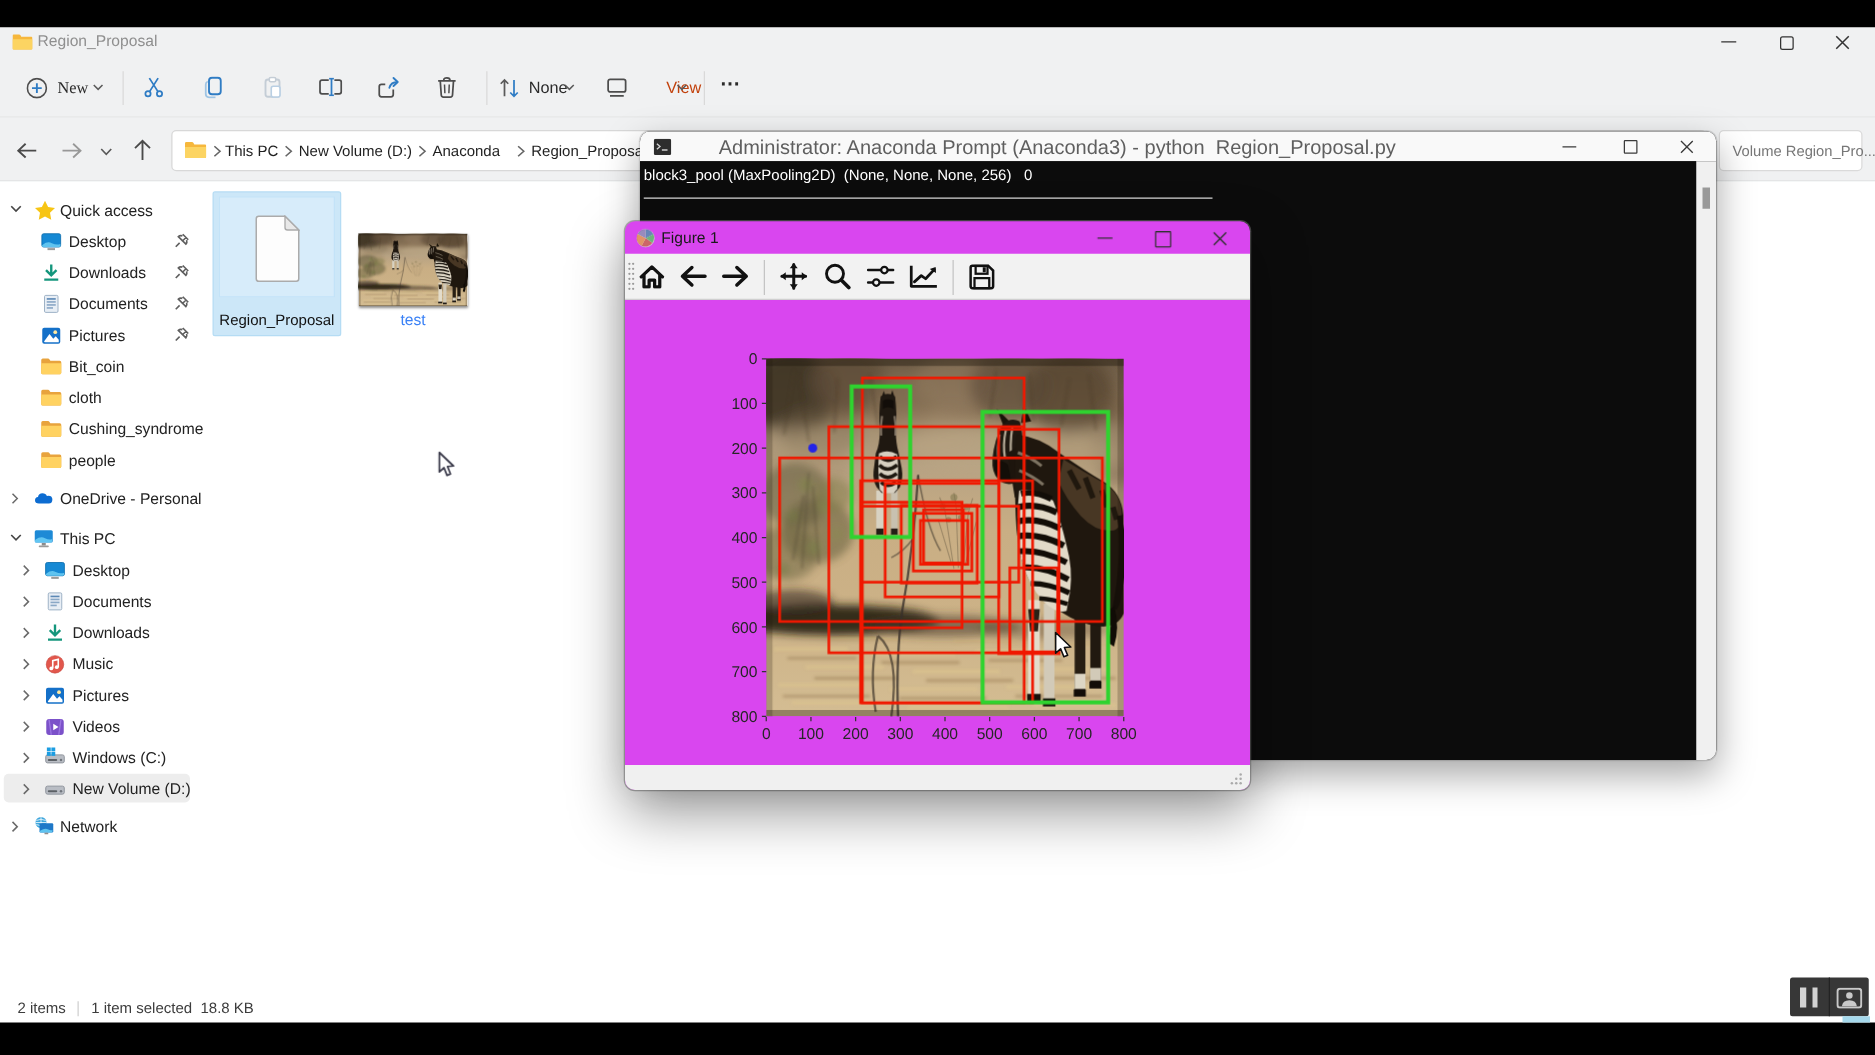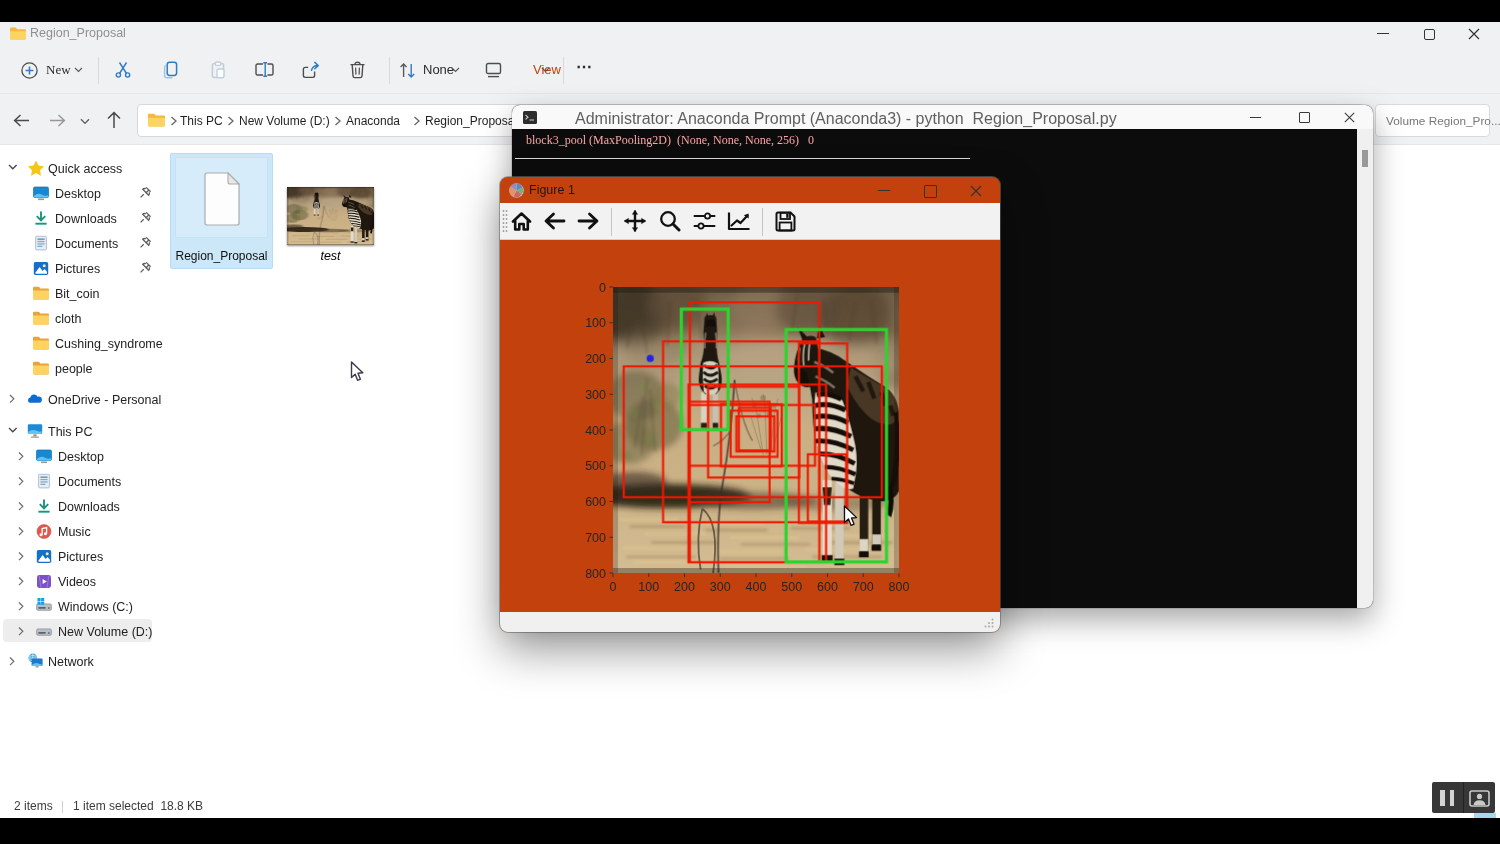--- a/index.html
+++ b/index.html
@@ -281,21 +281,21 @@
   <path d="M1 3 Q1 1 3 1 L24 1 L35 12 L35 51 Q35 53 33 53 L3 53 Q1 53 1 51 Z" fill="#fdfdfd" stroke="#ababab" stroke-width="1.2"></path>
   <path d="M24 1 L24 10 Q24 12 26 12 L35 12 Z" fill="#e8e8e8" stroke="#ababab" stroke-width="1.1"></path>
 </svg>
 <div class="abs" style="left:170px;top:249px;width:103px;text-align:center;font-size:12px;color:#111;">Region_Proposal</div>
 
 <div class="abs" style="left:287px;top:187px;width:87px;height:58px;box-shadow:0 1px 2px rgba(0,0,0,.45);">
   <svg width="87" height="58" viewBox="0 0 800 800" preserveAspectRatio="none">
       <use href="#zebrascene"></use>
     </svg>
 </div>
-<div class="abs" style="left:287px;top:249px;width:87px;text-align:center;font-size:12.5px;color:#000000;font-style:italic;">test</div>
+<div class="abs" style="left:287px;top:249px;width:87px;text-align:center;font-size:12.5px;color:#3b82f6;">test</div>
 
 <div class="abs" style="left:14px;top:799px;font-size:12px;color:#3c3c3c;text-align:right;">2 items</div>
 <div class="abs" style="left:62px;top:801px;width:1px;height:12px;background:#cfcfcf;"></div>
 <div class="abs" style="left:73px;top:799px;font-size:12px;color:#3c3c3c;">1 item selected&nbsp;&nbsp;18.8 KB</div>
 
 <div class="abs" style="left:0;top:818px;width:1500px;height:26px;background:#000;"></div>
 
 <div class="abs" style="left:1432px;top:782px;width:63px;height:31px;background:#373737;border-radius:2px;"></div>
 <div class="abs" style="left:1463px;top:782px;width:1px;height:31px;background:#232323;"></div>
 <div class="abs" style="left:1440px;top:790px;width:4.5px;height:16px;background:#d3d3d3;"></div>
@@ -321,25 +321,25 @@
   <div class="abs" style="left:787px;top:7px;width:9px;height:9px;border:1.1px solid #3a3a3a;border-radius:1px;"></div>
   <svg class="abs" style="left:832px;top:6.5px;" width="11" height="11" viewBox="0 0 11 11">
       <path d="M0.8 0.8 L10.2 10.2 M10.2 0.8 L0.8 10.2" stroke="#3a3a3a" stroke-width="1.1"></path>
     </svg>
 
   <div class="abs" style="left:0;top:24px;width:845px;height:479px;background:#0c0c0c;"></div>
 
   <div class="abs" style="left:845px;top:24px;width:16px;height:479px;background:#f0f0f0;"></div>
   <div class="abs" style="left:850px;top:45px;width:6px;height:17px;background:#999;"></div>
 
-  <div class="abs" style="left:14px;top:28px;font-family:Liberation Serif, serif;font-size:12px;color:#fca5a5;white-space:pre;line-height:15.5px;">block3_pool (MaxPooling2D)  (None, None, None, 256)   0</div>
+  <div class="abs" style="left:3px;top:28px;font-family:Liberation Sans, sans-serif;font-size:12px;color:#ffffff;white-space:pre;line-height:15.5px;">block3_pool (MaxPooling2D)  (None, None, None, 256)   0</div>
   <div class="abs" style="left:3px;top:53px;width:455px;height:1px;background:#d9d9d9;"></div>
 </div>
 
-<div class="abs" style="left:500px;top:177px;width:500px;height:455px;background:#c2410c;border-radius:8px;
+<div class="abs" style="left:500px;top:177px;width:500px;height:455px;background:#d946ef;border-radius:8px;
      box-shadow:0 18px 45px rgba(0,0,0,.40), 0 0 0 1px rgba(120,120,120,.55);overflow:hidden;">
 
   <svg class="abs" style="left:9px;top:6px;" width="15" height="15" viewBox="0 0 15 15">
     <circle cx="7.5" cy="7.5" r="7" fill="#f4f0e8" stroke="#bbb" stroke-width="0.5"></circle>
     <path d="M7.5 7.5 L7.5 0.6 A6.9 6.9 0 0 1 13.6 4.4 Z" fill="#4c72b0" opacity="0.85"></path>
     <path d="M7.5 7.5 L13.6 4.4 A6.9 6.9 0 0 1 12.8 11.3 Z" fill="#55a868" opacity="0.85"></path>
     <path d="M7.5 7.5 L12.8 11.3 A6.9 6.9 0 0 1 4.3 13.6 Z" fill="#c44e52" opacity="0.85"></path>
     <path d="M7.5 7.5 L4.3 13.6 A6.9 6.9 0 0 1 1.2 4.1 Z" fill="#dd8452" opacity="0.85"></path>
     <path d="M7.5 7.5 L1.2 4.1 A6.9 6.9 0 0 1 7.5 0.6 Z" fill="#8172b3" opacity="0.8"></path>
   </svg>

